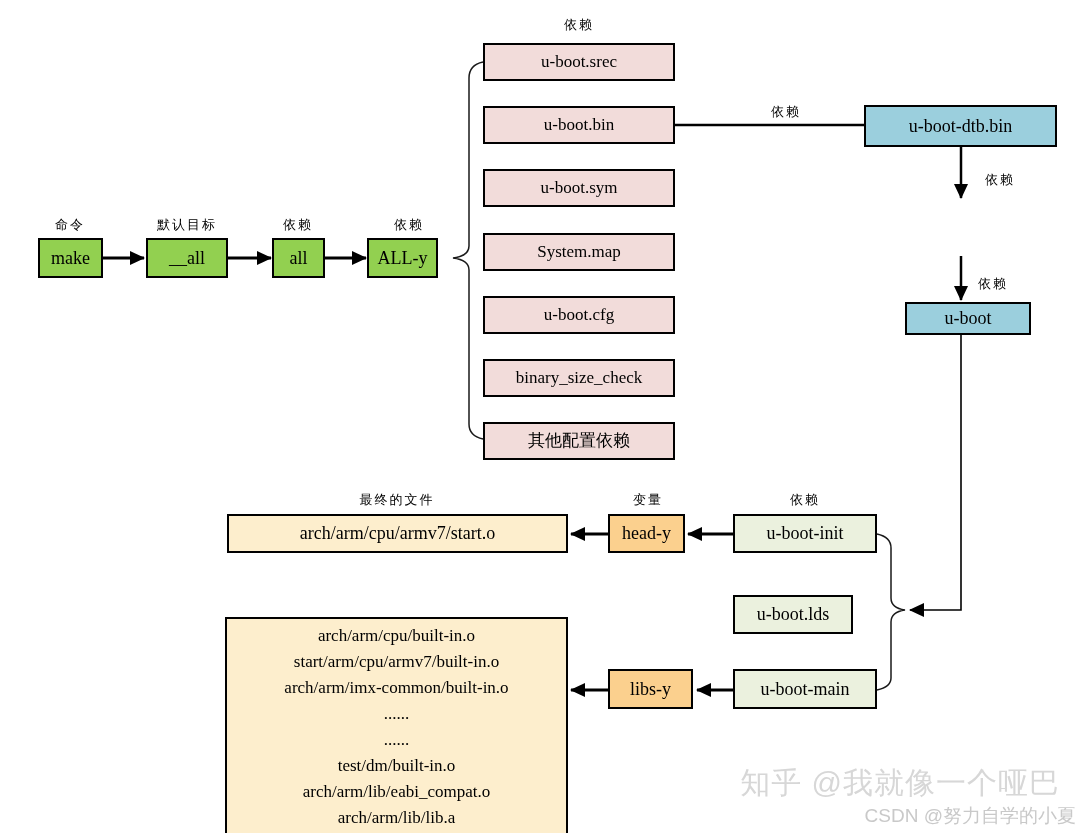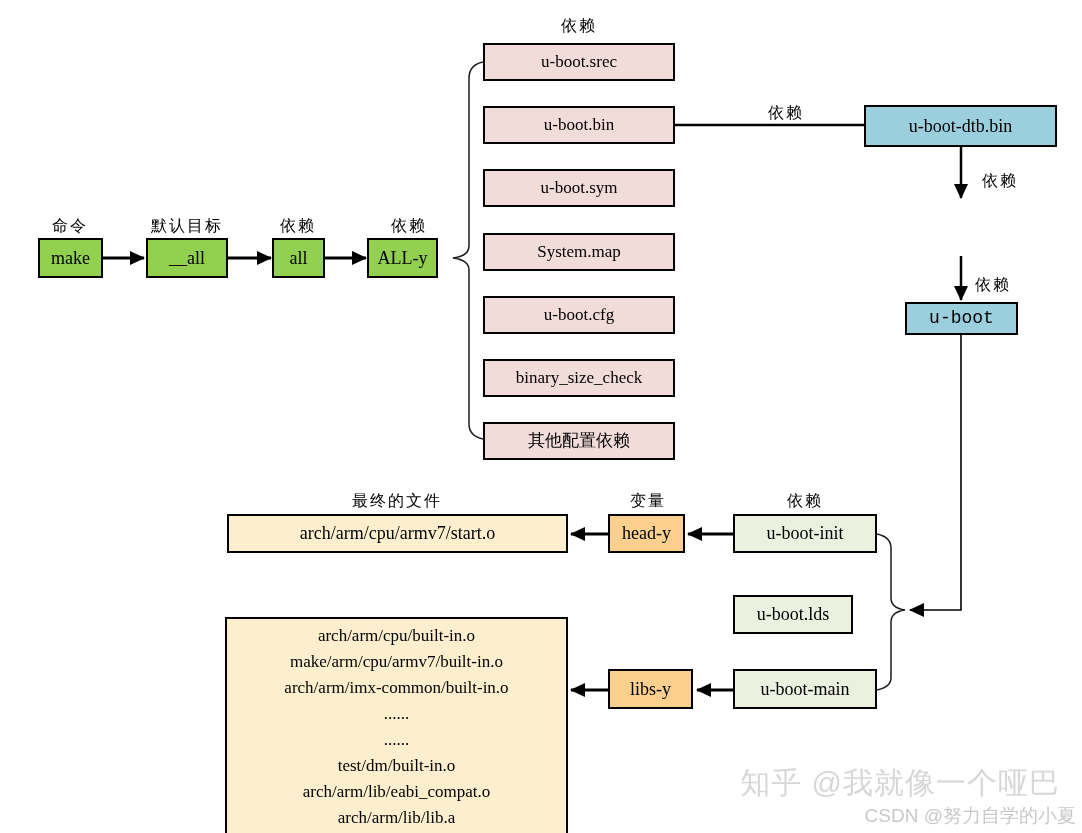--- a/index.html
+++ b/index.html
@@ -15,21 +15,21 @@
   }
   .green{background:#92d050;}
   .pink{background:#f2dcda;}
   .blue{background:#9bcfdd;}
   .cream{background:#fdeecd;}
   .amber{background:#fbd08e;}
   .lgreen{background:#ebf1de;}
   .pinkbox{left:483px;width:192px;height:38px;font-size:17px;}
   .caption{
     position:absolute;transform:translateX(-50%);white-space:nowrap;
-    font-size:16px;letter-spacing:2px;color:#000;z-index:2;
+    font-size:13px;letter-spacing:2px;color:#000;z-index:2;
   }
   .twoline{flex-direction:column;line-height:25px;}
   .biglist{flex-direction:column;justify-content:flex-start;padding-top:4px;font-size:17px;}
   .biglist div{line-height:26px;}
   .wm1{
     position:absolute;top:763px;right:22px;font-size:30px;letter-spacing:1px;
     color:#d7d7d7;text-shadow:1px 1px 0 #ffffff;z-index:3;
     font-family:"Liberation Sans","DejaVu Sans",sans-serif;
   }
   .wm2{
@@ -90,32 +90,32 @@
 
   <div class="node pink pinkbox" style="top:43px;">u-boot.srec</div>
   <div class="node pink pinkbox" style="top:106px;">u-boot.bin</div>
   <div class="node pink pinkbox" style="top:169px;">u-boot.sym</div>
   <div class="node pink pinkbox" style="top:233px;">System.map</div>
   <div class="node pink pinkbox" style="top:296px;">u-boot.cfg</div>
   <div class="node pink pinkbox" style="top:359px;">binary_size_check</div>
   <div class="node pink pinkbox" style="top:422px;">其他配置依赖</div>
 
   <div class="node blue" style="left:864px;top:105px;width:193px;height:42px;">u-boot-dtb.bin</div>
-  <div class="node blue" style="left:905px;top:302px;width:113px;height:33px;font-family:Liberation Mono, monospace;">u-boot</div>
+  <div class="node blue" style="left:905px;top:302px;width:126px;height:33px;">u-boot</div>
 
   <div class="node cream" style="left:227px;top:514px;width:341px;height:39px;">arch/arm/cpu/armv7/start.o</div>
   <div class="node amber" style="left:608px;top:514px;width:77px;height:39px;">head-y</div>
   <div class="node lgreen" style="left:733px;top:514px;width:144px;height:39px;">u-boot-init</div>
   <div class="node lgreen" style="left:733px;top:595px;width:120px;height:39px;">u-boot.lds</div>
   <div class="node lgreen" style="left:733px;top:669px;width:144px;height:40px;">u-boot-main</div>
   <div class="node amber" style="left:608px;top:669px;width:85px;height:40px;">libs-y</div>
 
   <div class="node cream biglist" style="left:225px;top:590px;width:343px;height:240px;margin-top:27px;">
     <div>arch/arm/cpu/built-in.o</div>
-    <div>make/arm/cpu/armv7/built-in.o</div>
+    <div>start/arm/cpu/armv7/built-in.o</div>
     <div>arch/arm/imx-common/built-in.o</div>
     <div>......</div>
     <div>......</div>
     <div>test/dm/built-in.o</div>
     <div>arch/arm/lib/eabi_compat.o</div>
     <div>arch/arm/lib/lib.a</div>
   </div>
 
   <div class="wm1">知乎 @我就像一个哑巴</div>
   <div class="wm2">CSDN @努力自学的小夏</div>

